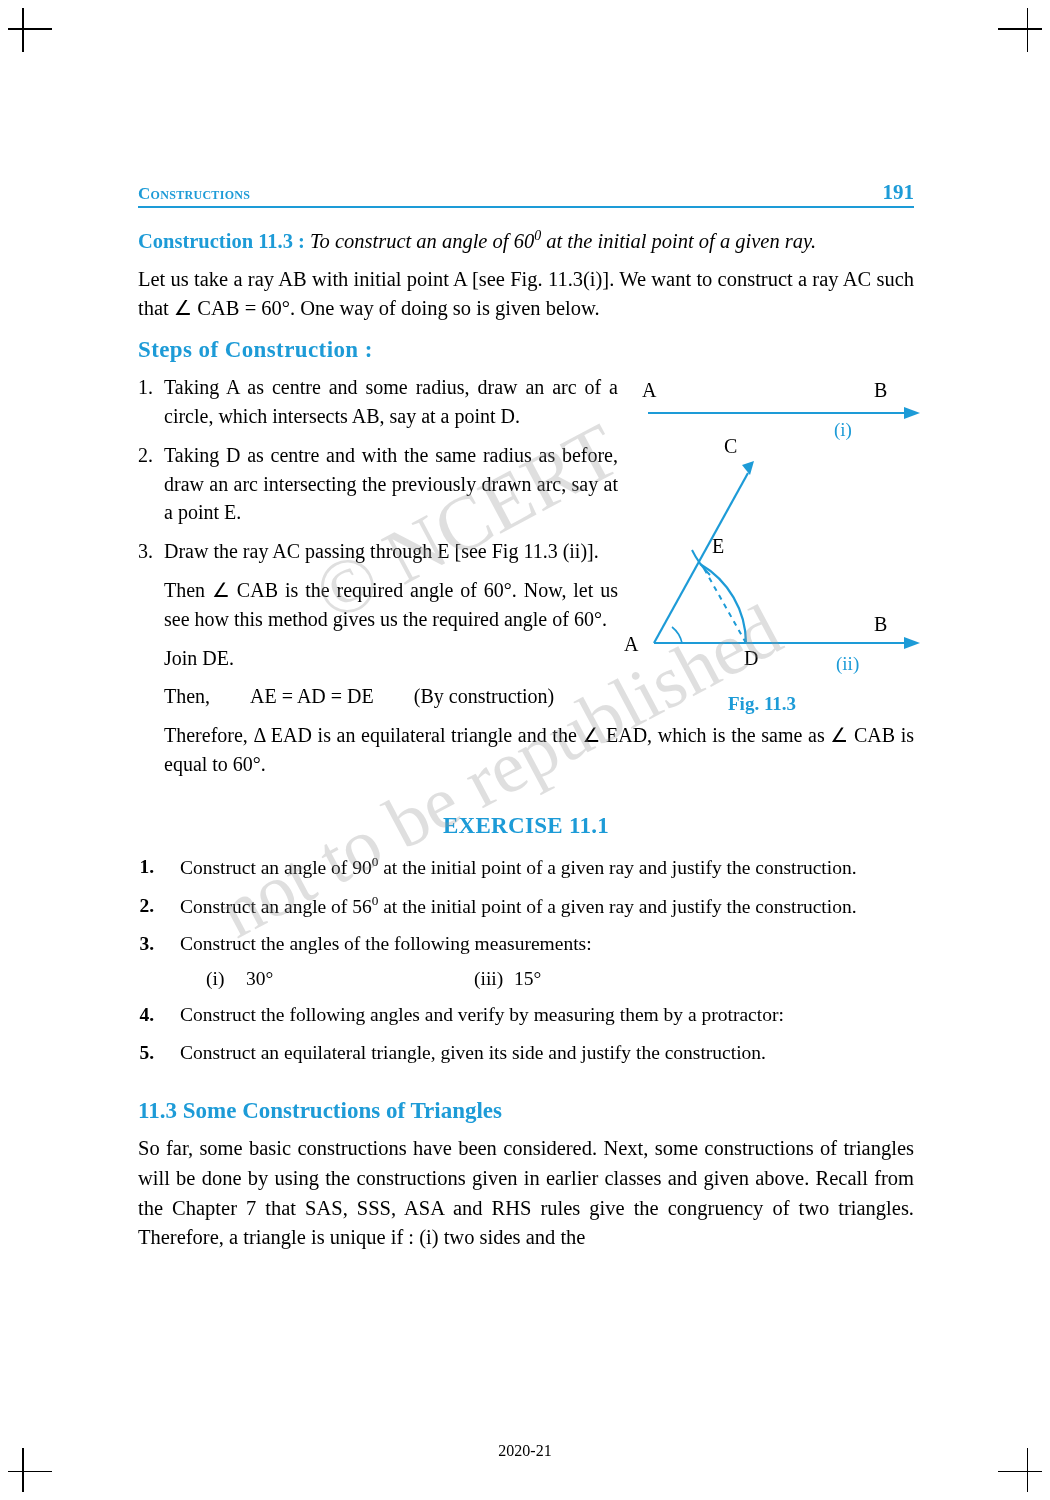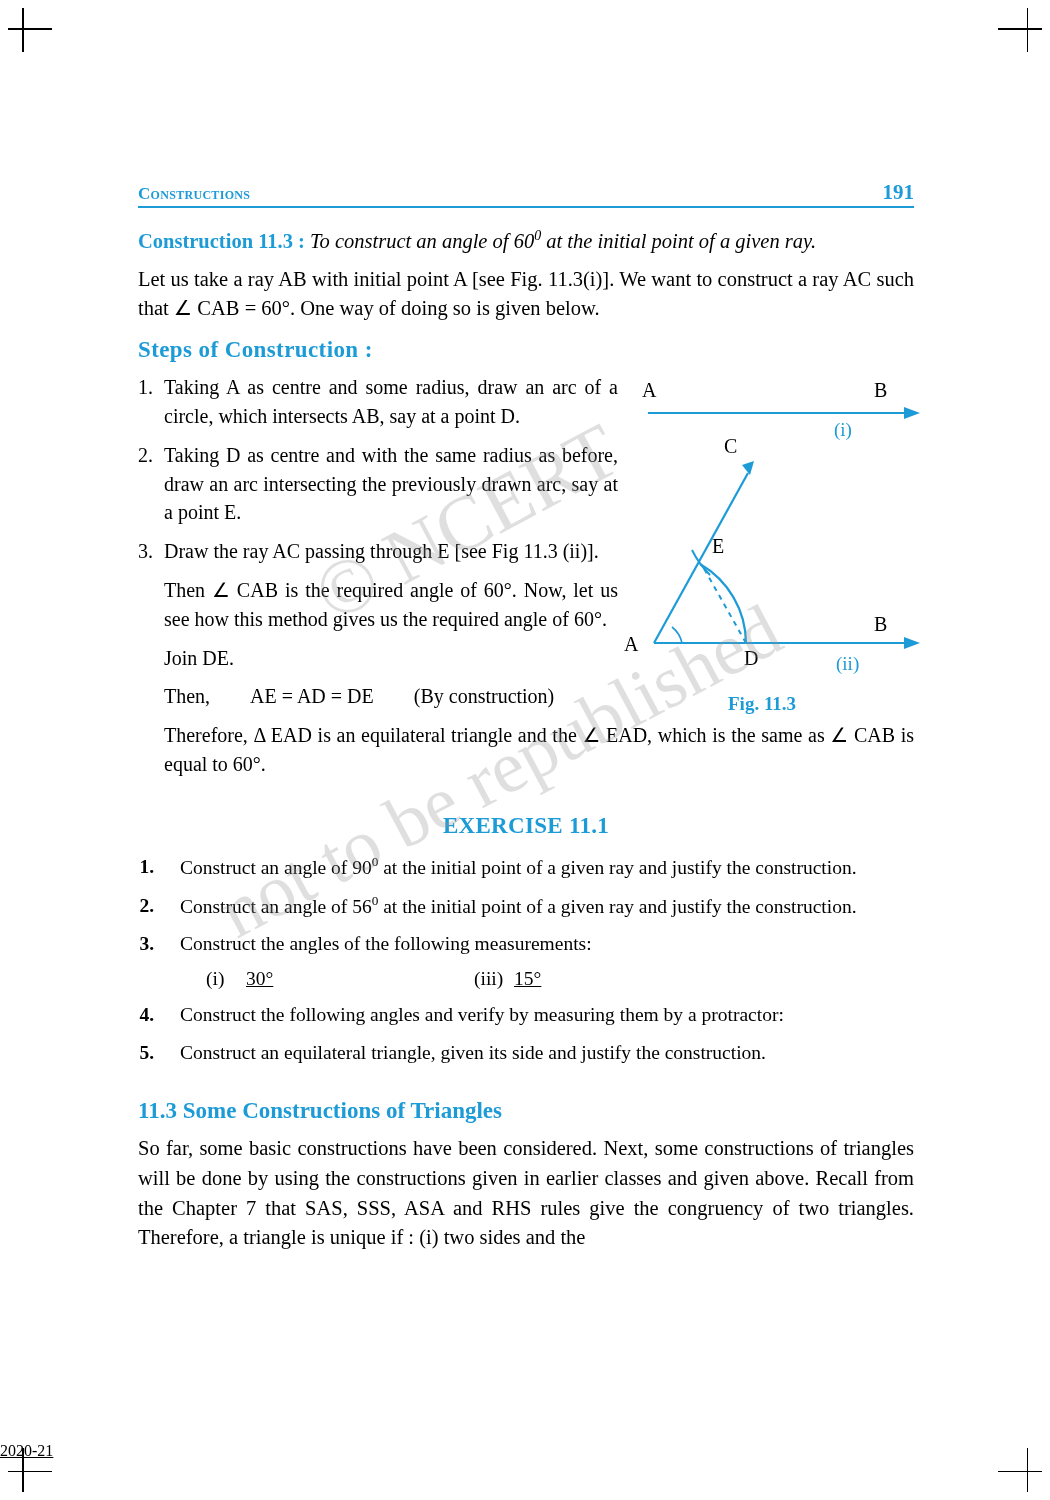--- a/index.html
+++ b/index.html
@@ -181,21 +181,20 @@
     padding-right: 26px;
     box-sizing: border-box;
   }
   .ex-body { flex: 1; }
   .subopts {
     display: flex;
     margin-top: 10px;
     margin-left: 68px;
     font-size: 19.5px;
     align-items: baseline;
-    text-decoration: underline;
   }
   .subopt { width: 268px; }
   .subopt-label { display: inline-block; width: 40px; }
   .frac {
     display: inline-flex;
     flex-direction: column;
     align-items: center;
     vertical-align: middle;
     font-size: 16px;
     line-height: 1.05;
@@ -219,23 +218,22 @@
     line-height: 1.45;
     text-align: justify;
   }
 
   
   .footer {
     position: absolute;
     left: 0;
     top: 1442px;
     width: 1050px;
-    text-align: left;
+    text-align: center;
     font-size: 16px;
-    text-decoration: underline;
   }
   sup { font-size: 0.68em; vertical-align: super; }
 </style>
 </head>
 <body>
 
 <div class="crop crop-tl-v"></div>
 <div class="crop crop-tl-h"></div>
 <div class="crop crop-tr-v"></div>
 <div class="crop crop-tr-h"></div>

